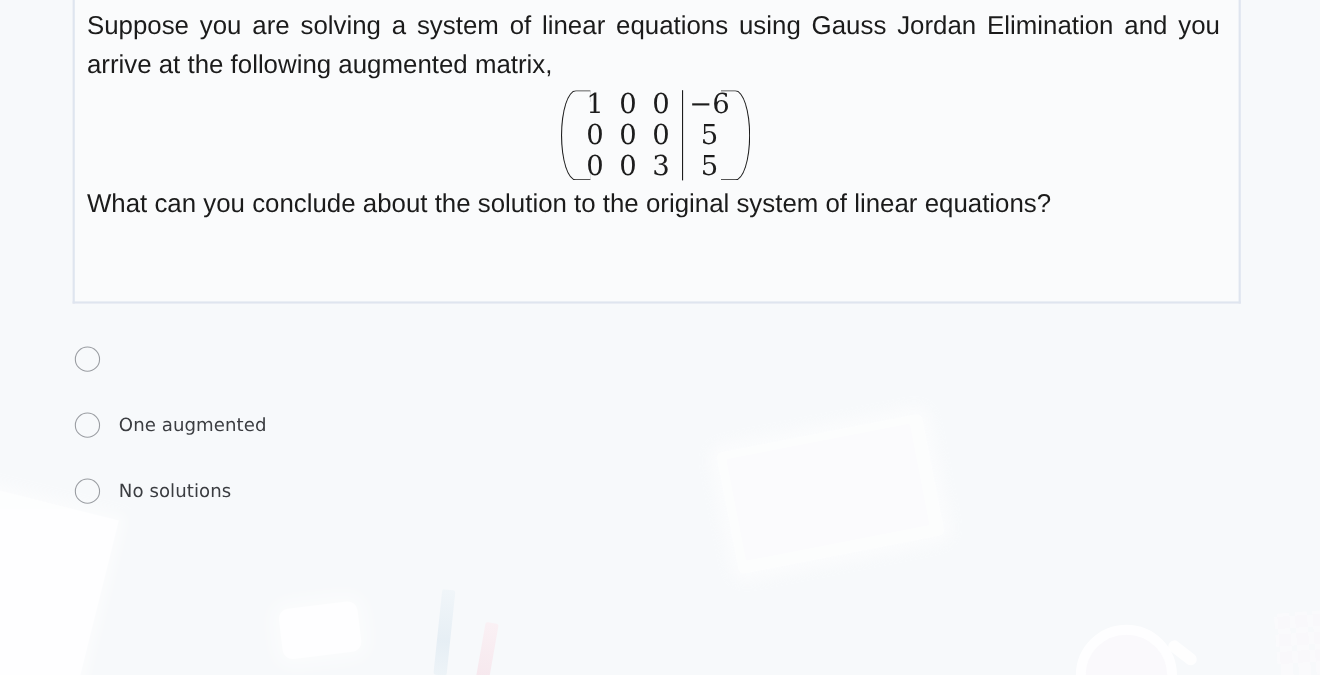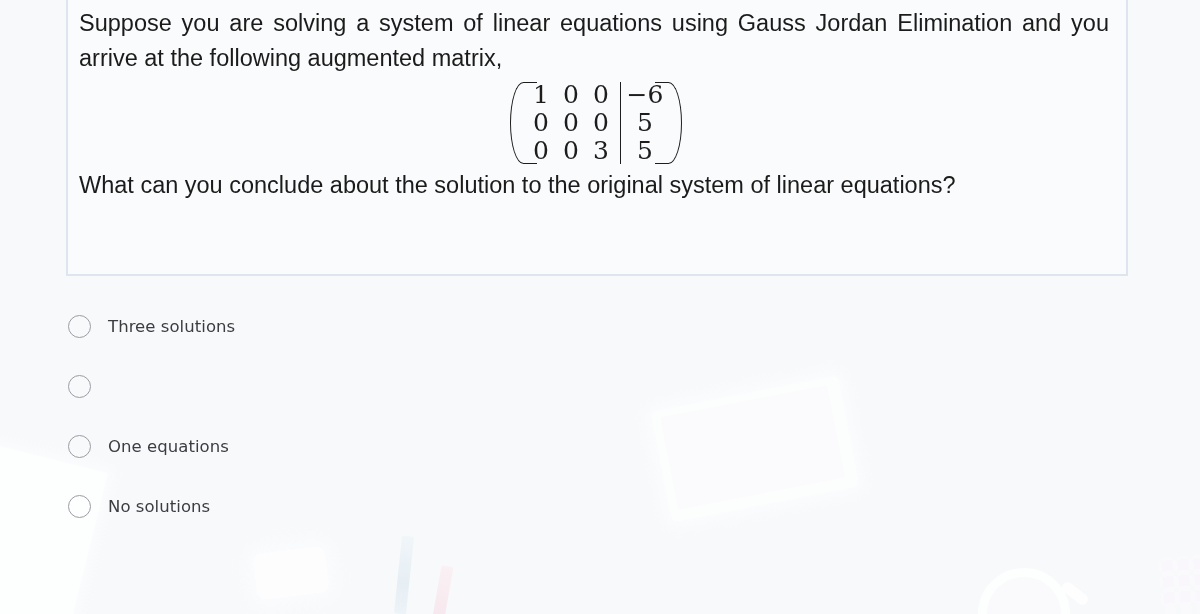--- a/index.html
+++ b/index.html
@@ -290,32 +290,28 @@
 
         <span class="paren right"></span>
       </div>
     </div>
 
     <p class="stem-text second">What can you conclude about the solution to the original system of linear equations?</p>
   </div>
 
   <div class="options">
 
-    <div class="option-row">
-      <span class="radio"></span>
-      <span class="option-label">Three solutions</span>
-    </div>
 
     <div class="option-row">
       <span class="radio"></span>
     </div>
 
     <div class="option-row">
       <span class="radio"></span>
-      <span class="option-label">One equations</span>
+      <span class="option-label">One augmented</span>
     </div>
 
     <div class="option-row">
       <span class="radio"></span>
       <span class="option-label">No solutions</span>
     </div>
 
   </div>
 </div>
 

